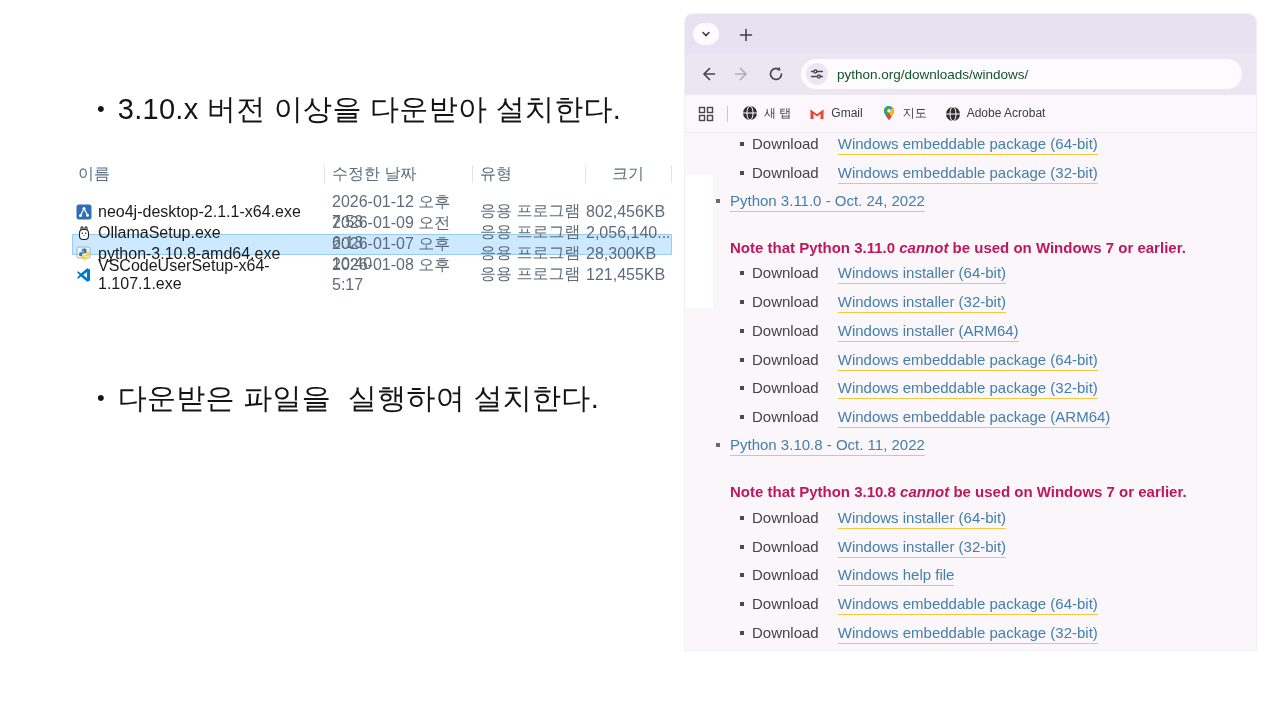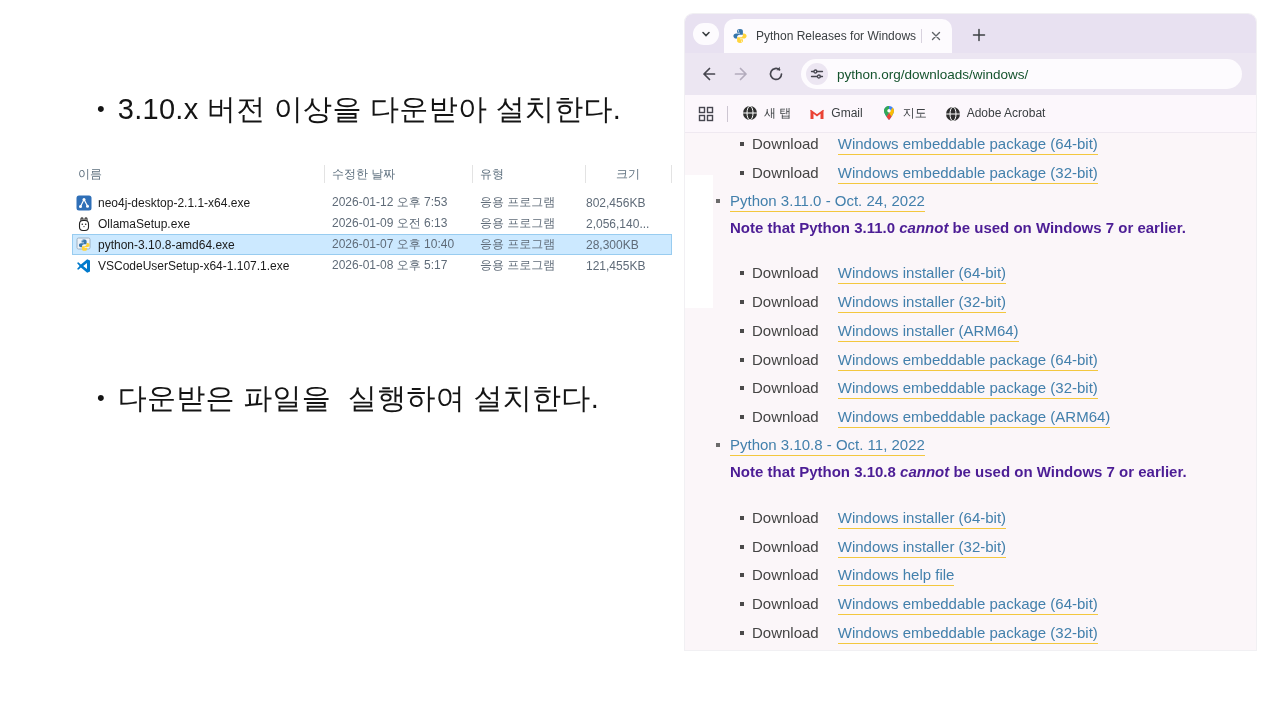--- a/index.html
+++ b/index.html
@@ -10,21 +10,21 @@
     -webkit-font-smoothing:antialiased;
   }
   
   .bullet{position:absolute;display:flex;align-items:flex-start;color:#141414;}
   .bullet .bdot{font-size:22px;line-height:34px;margin-right:13px;color:#141414;}
   .bullet .btxt{font-size:29px;line-height:34px;letter-spacing:.3px;white-space:pre;}
   #bullet1{left:97px;top:92px;}
   #bullet2{left:97px;top:381px;}
 
   
-  .explorer{position:absolute;left:72px;top:163px;width:600px;font-size:12px;}
+  .explorer{position:absolute;left:72px;top:163px;width:600px;font-size:16px;}
   .xhead{display:grid;grid-template-columns:253px 148px 113px 86px;height:22px;align-items:center;color:#5d6f7e;}
   .xhead .xh{height:18px;line-height:18px;padding-left:7px;border-right:1px solid #e3e3e3;}
   .xhead .xh:first-child{padding-left:6px;}
   .xhead .xh.size{text-align:center;padding-right:8px;}
   .xrows{margin-top:7px;}
   .xrow{display:grid;grid-template-columns:253px 148px 113px 86px;height:21px;align-items:center;color:#5f6b78;}
   .xrow .ncell{display:flex;align-items:center;padding-left:4px;color:#1b1b1b;}
   .xrow .ncell .ficon{width:16px;height:16px;margin-right:6px;flex:0 0 16px;}
   .xrow .ncell .ficon svg{width:16px;height:16px;display:block;}
   .xrow .dcell,.xrow .tcell{padding-left:7px;}
@@ -59,21 +59,21 @@
   .bmitem .bico{width:16px;height:16px;margin-right:6px;}
   .bmitem .blbl{font-size:12px;color:#3c4043;white-space:pre;}
 
   .content{position:relative;background:#fbf6f9;height:517px;font-size:15px;}
   .wpatch{position:absolute;left:0;top:42px;width:28px;height:133px;background:#ffffff;}
   .cl{position:absolute;display:flex;align-items:flex-start;line-height:19px;white-space:pre;}
   .cl .sq{width:4px;height:4px;background:#4a4a4a;margin:8px 8px 0 0;flex:0 0 4px;}
   .cl.rel .sq{background:#6b6b6b;margin-right:10px;}
   .cl.dl{left:55px;color:#444444;}
   .cl.rel{left:31px;}
-  .cl.note{left:45px;color:#4c1d95;font-weight:bold;}
+  .cl.note{left:45px;color:#be185d;font-weight:bold;margin-top:20px;}
   .cl .pre{margin-right:19px;text-align:center;}
   .lnk{color:#4380ac;text-decoration:none;border-bottom:1px solid #f3c73f;padding-bottom:1px;cursor:pointer;}
   .cl.note i{font-style:italic;}
 </style>
 </head>
 <body>
 
 <div class="bullet" id="bullet1">
   <span class="bdot">•</span>
   <span class="btxt">3.10.x 버전 이상을 다운받아 설치한다.</span>
@@ -163,37 +163,20 @@
   <span class="btxt">다운받은 파일을  실행하여 설치한다.</span>
 </div>
 
 <div class="browser">
 
   <div class="tabstrip">
     <div class="tabsearch">
       <svg width="12" height="12" viewBox="0 0 12 12">
           <path d="M3 4.5 6 7.5 9 4.5" fill="none" stroke="#3c4043" stroke-width="1.6" stroke-linecap="round"></path>
         </svg>
-    </div>
-    <div class="tab">
-      <span class="fav">
-        <svg viewBox="0 0 16 16">
-            <path fill="#3776ab" d="M8 1c-2 0-2.9.8-2.9 1.9v1.8H8v.7H4.1C2.6 5.4 1.4 6.5 1.4 8s1.2 2.6 2.7 2.6h1V9.1c0-1.4 1.1-2.4 2.5-2.4h3.3V2.9C10.9 1.8 10 1 8 1z"></path>
-            <path fill="#ffd43b" d="M8 15c2 0 2.9-.8 2.9-1.9v-1.8H8v-.7h3.9c1.5 0 2.7-1.1 2.7-2.6s-1.2-2.6-2.7-2.6h-1v1.5c0 1.4-1.1 2.4-2.5 2.4H5.1v3.8C5.1 14.2 6 15 8 15z"></path>
-            <circle cx="6.5" cy="2.9" r=".6" fill="#fff"></circle>
-            <circle cx="9.5" cy="13.1" r=".6" fill="#fff"></circle>
-          </svg>
-      </span>
-      <span class="ttl">Python Releases for Windows</span>
-      <span class="tdiv"></span>
-      <span class="tclose">
-        <svg width="10" height="10" viewBox="0 0 10 10">
-            <path d="M1.5 1.5 8.5 8.5 M8.5 1.5 1.5 8.5" stroke="#5f6368" stroke-width="1.4" stroke-linecap="round"></path>
-          </svg>
-      </span>
     </div>
     <div class="newtab">
       <svg width="14" height="14" viewBox="0 0 14 14">
           <path d="M7 1.5V12.5 M1.5 7H12.5" stroke="#3c4043" stroke-width="1.5" stroke-linecap="round"></path>
         </svg>
     </div>
   </div>
 
   <div class="toolbar">
     <div class="navbtn">

